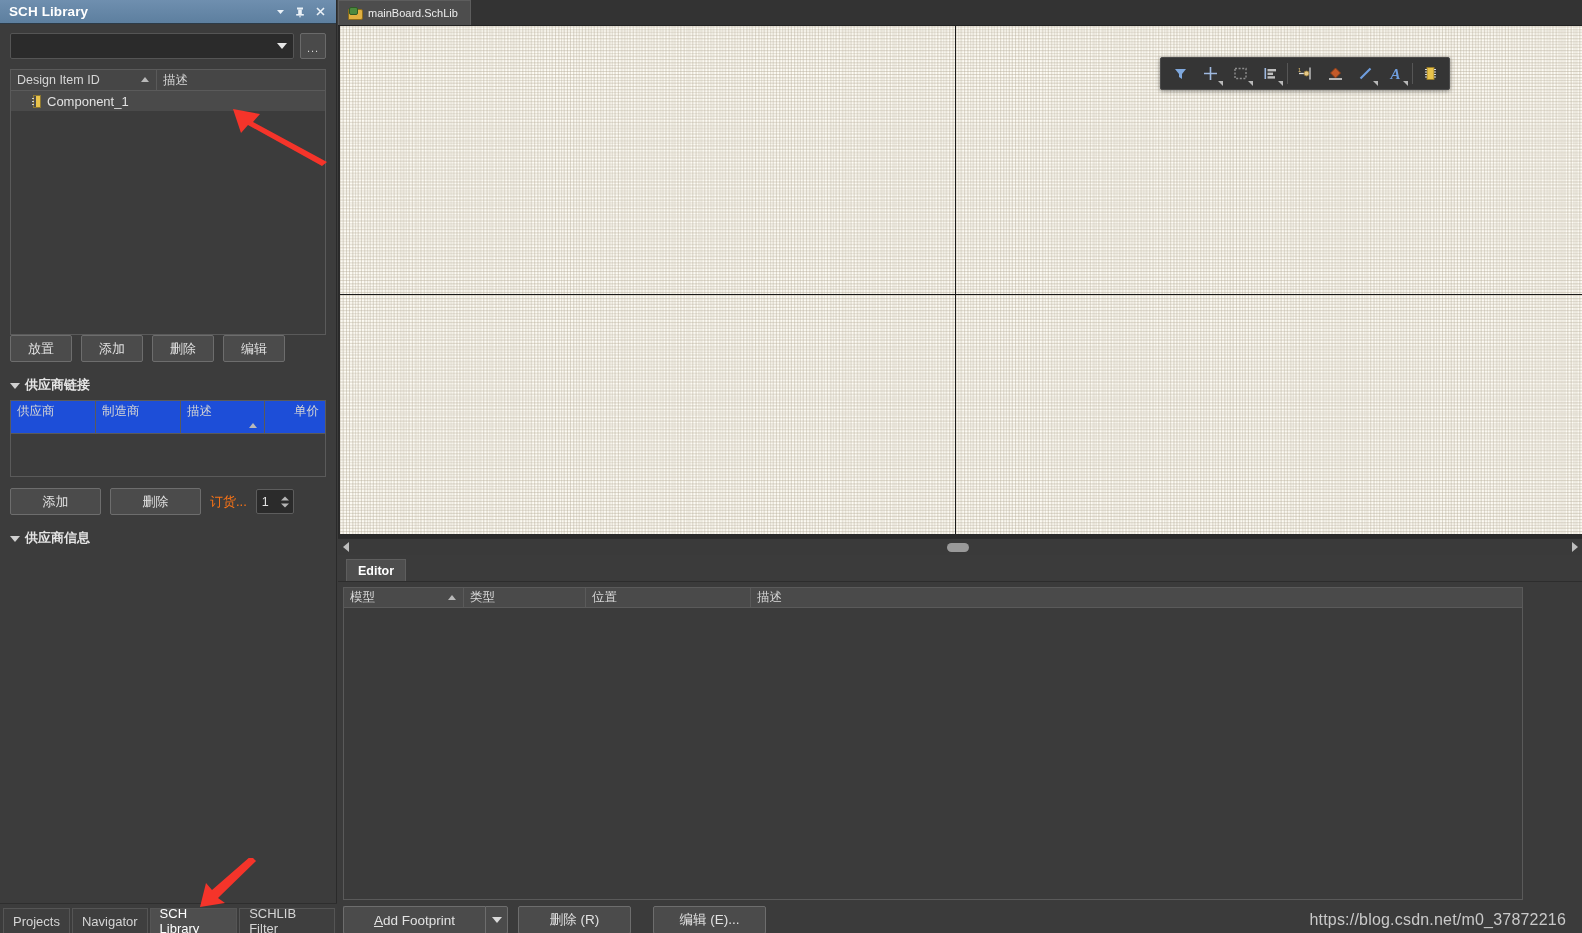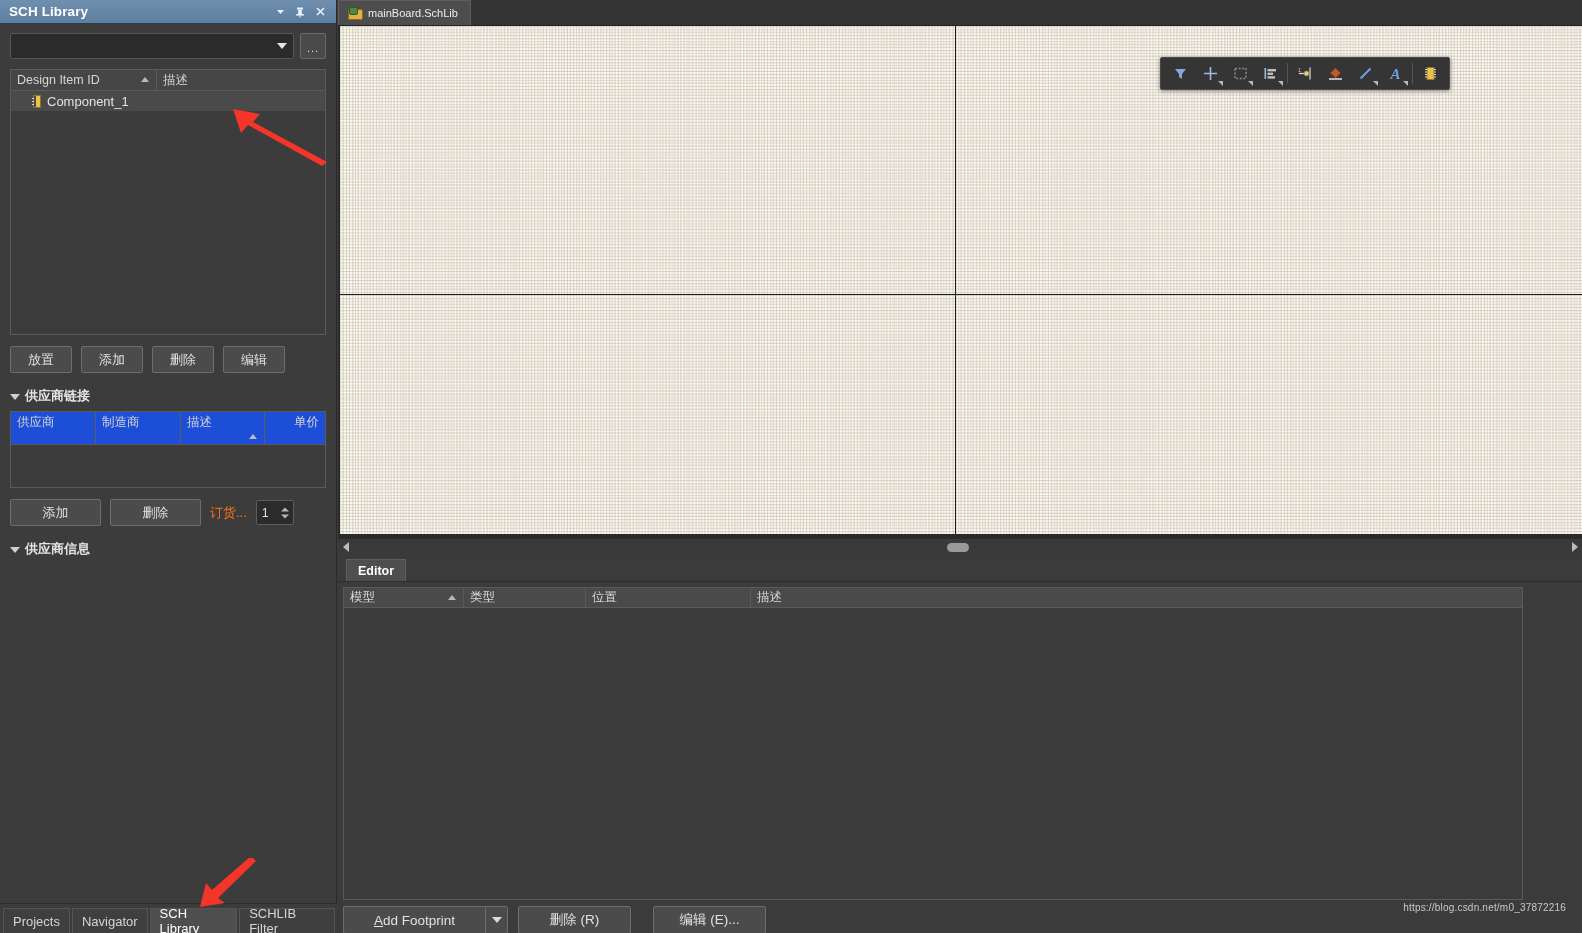--- a/index.html
+++ b/index.html
@@ -111,21 +111,21 @@
     margin-right: 6px;
     flex: none;
     position: relative;
   }
   .chip-icon::before {
     content: ""; position: absolute; left: -2px; top: 2px;
     width: 2px; height: 1px; background: #cfcfcf;
     box-shadow: 0 3px 0 #cfcfcf, 0 6px 0 #cfcfcf;
   }
 
-  .btn-row { display: flex; gap: 9px; margin-top: 11px; }
+  .btn-row { display: flex; gap: 9px; }
   .btn {
     background: #4b4b4b;
     border: 1px solid #6d6d6d;
     border-radius: 2px;
     color: #e0e0e0;
     font-size: 13px;
     height: 27px;
     display: flex; align-items: center; justify-content: center;
     padding: 0 10px;
     white-space: nowrap;
@@ -375,22 +375,22 @@
     width: 0; height: 0;
     border-left: 5px solid transparent;
     border-right: 5px solid transparent;
     border-top: 6px solid #dadada;
   }
   .fbtn.del { width: 113px; }
   .fbtn.edit { width: 113px; margin-left: 12px; }
   .u { text-decoration: underline; }
 
   #watermark {
-    position: absolute; right: 16px; bottom: 20px;
-    font-size: 10px; color: #c9c9c9;
+    position: absolute; right: 16px; bottom: 4px;
+    font-size: 16px; color: #c9c9c9;
     letter-spacing: 0.2px;
   }
 
   
   .anno { position: absolute; pointer-events: none; z-index: 20; }
 </style>
 </head>
 <body>
 
 <div id="app">

